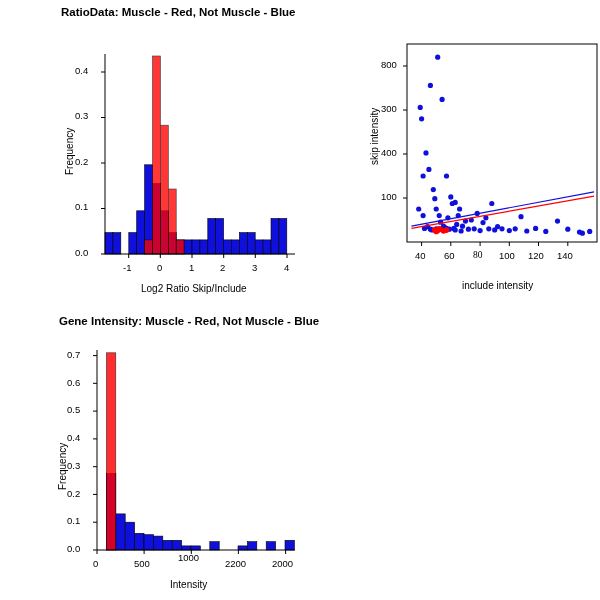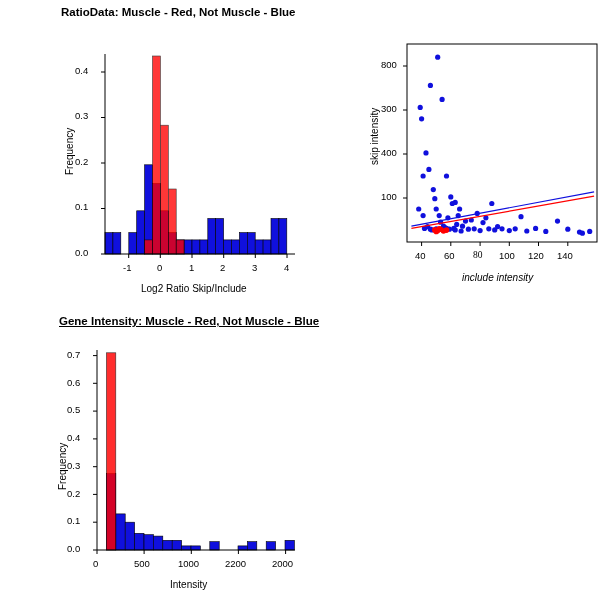--- a/index.html
+++ b/index.html
@@ -194,26 +194,26 @@
     <div class="tick" style="position:absolute;left:126px;top:250px;font-family:Liberation Serif, serif;">80</div>
     <div class="tick" style="position:absolute;left:152px;top:250px;">100</div>
     <div class="tick" style="position:absolute;left:181px;top:250px;">120</div>
     <div class="tick" style="position:absolute;left:210px;top:250px;">140</div>
 
     <div class="tick" style="position:absolute;left:34px;top:191px;">100</div>
     <div class="tick" style="position:absolute;left:34px;top:147px;">400</div>
     <div class="tick" style="position:absolute;left:34px;top:103px;">300</div>
     <div class="tick" style="position:absolute;left:34px;top:59px;">800</div>
 
-    <div class="axlabel" style="position:absolute;left:115px;top:272px;font-style:italic;">include intensity</div>
+    <div class="axlabel" style="position:absolute;left:115px;top:280px;">include intensity</div>
     <div class="axlabel vlabel" style="position:absolute;left:22px;top:165px;transform:rotate(-90deg);">skip intensity</div>
   </div>
 
   <div class="panel" style="left:0;top:300px;width:300px;height:300px;">
-    <div class="ptitle" style="position:absolute;left:12px;top:15px;text-decoration:underline;">Gene Intensity: Muscle - Red, Not Muscle - Blue</div>
+    <div class="ptitle" style="position:absolute;left:12px;top:15px;">Gene Intensity: Muscle - Red, Not Muscle - Blue</div>
 
     <svg width="300" height="250" style="position:absolute;left:0;top:28px;">
 
       <g>
         <rect x="59.4" y="145.6" width="9.4" height="76.4" fill="#1010dd" stroke="#000" stroke-width="0.6"></rect>
         <rect x="68.8" y="185.9" width="9.4" height="36.1" fill="#1010dd" stroke="#000" stroke-width="0.6"></rect>
         <rect x="78.2" y="194.2" width="9.4" height="27.8" fill="#1010dd" stroke="#000" stroke-width="0.6"></rect>
         <rect x="87.6" y="205.3" width="9.4" height="16.7" fill="#1010dd" stroke="#000" stroke-width="0.6"></rect>
         <rect x="97.0" y="206.7" width="9.4" height="15.3" fill="#1010dd" stroke="#000" stroke-width="0.6"></rect>
         <rect x="106.4" y="208.1" width="9.4" height="13.9" fill="#1010dd" stroke="#000" stroke-width="0.6"></rect>
@@ -244,21 +244,21 @@
         <line x1="46" y1="138.7" x2="50" y2="138.7"></line>
         <line x1="46" y1="110.9" x2="50" y2="110.9"></line>
         <line x1="46" y1="83.1" x2="50" y2="83.1"></line>
         <line x1="46" y1="55.3" x2="50" y2="55.3"></line>
         <line x1="46" y1="27.6" x2="50" y2="27.6"></line>
       </g>
     </svg>
 
     <div class="tick" style="position:absolute;left:46px;top:258px;">0</div>
     <div class="tick" style="position:absolute;left:87px;top:258px;">500</div>
-    <div class="tick" style="position:absolute;left:131px;top:258px;">1000</div>
+    <div class="tick" style="position:absolute;left:131px;top:252px;">1000</div>
     <div class="tick" style="position:absolute;left:178px;top:258px;">2200</div>
     <div class="tick" style="position:absolute;left:225px;top:258px;">2000</div>
 
     <div class="tick" style="position:absolute;left:20px;top:243px;">0.0</div>
     <div class="tick" style="position:absolute;left:20px;top:215px;">0.1</div>
     <div class="tick" style="position:absolute;left:20px;top:188px;">0.2</div>
     <div class="tick" style="position:absolute;left:20px;top:160px;">0.3</div>
     <div class="tick" style="position:absolute;left:20px;top:132px;">0.4</div>
     <div class="tick" style="position:absolute;left:20px;top:104px;">0.5</div>
     <div class="tick" style="position:absolute;left:20px;top:77px;">0.6</div>

